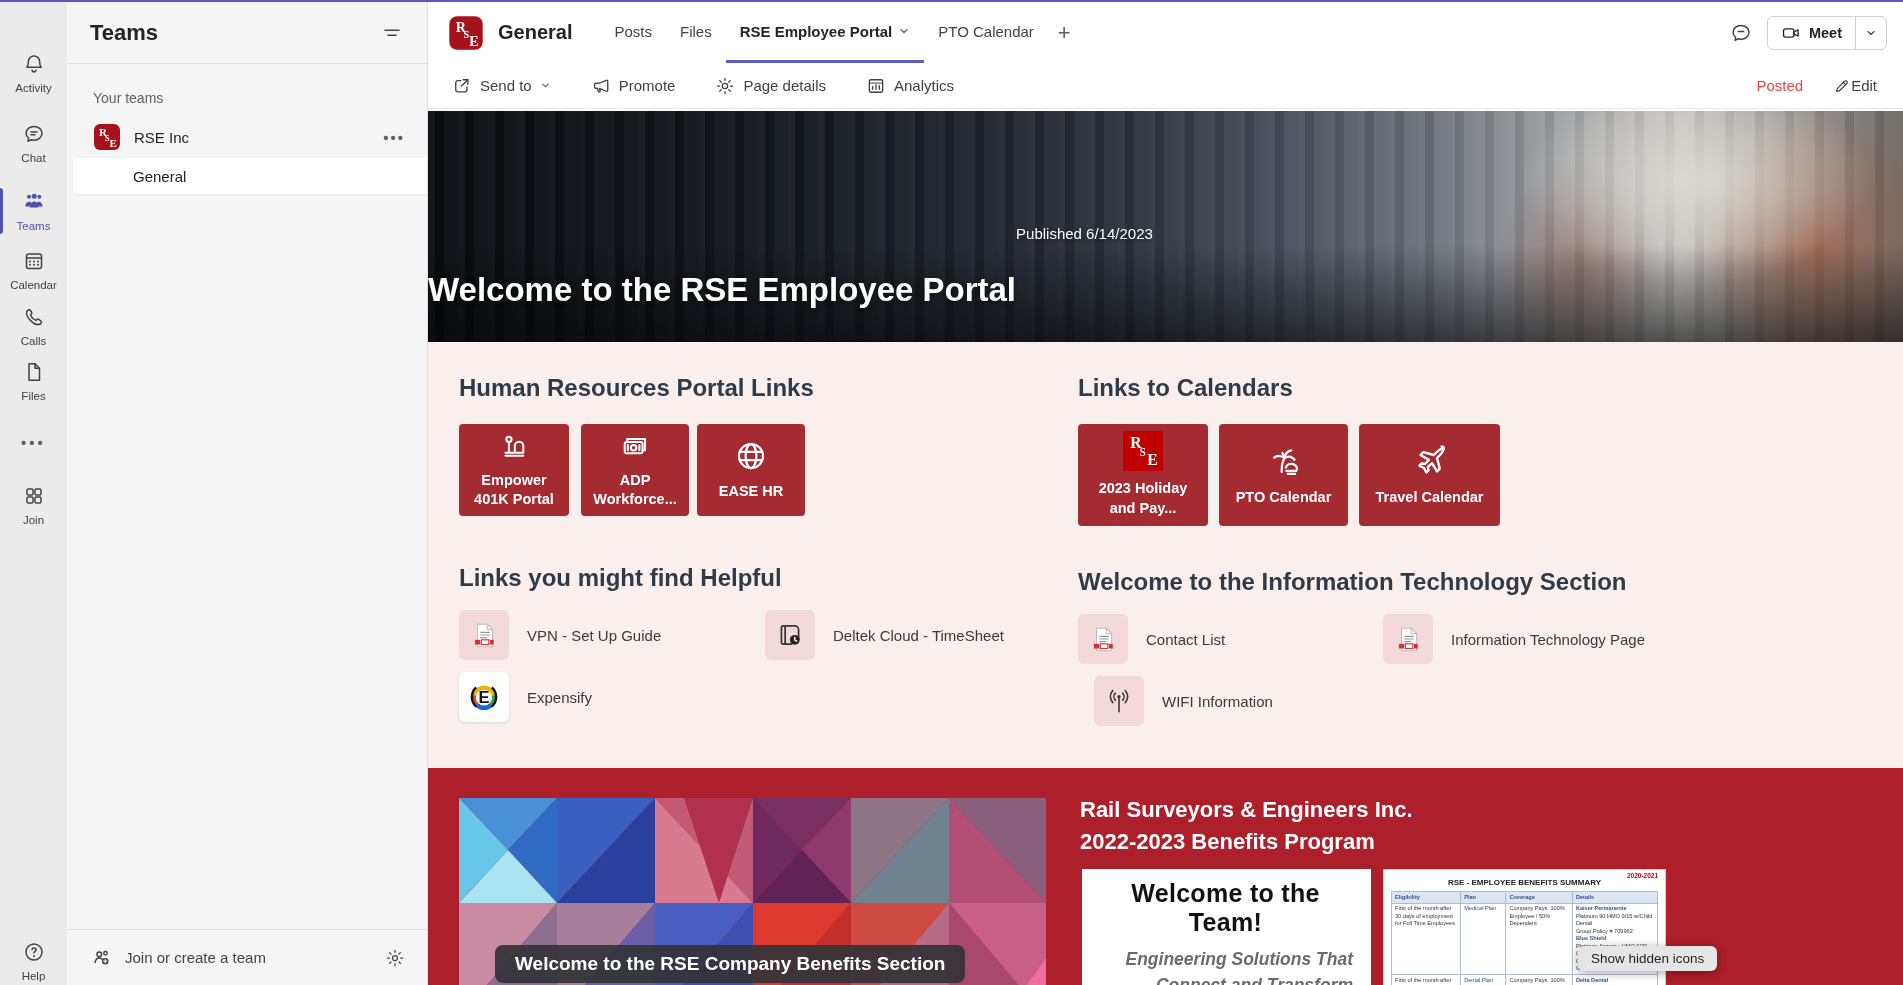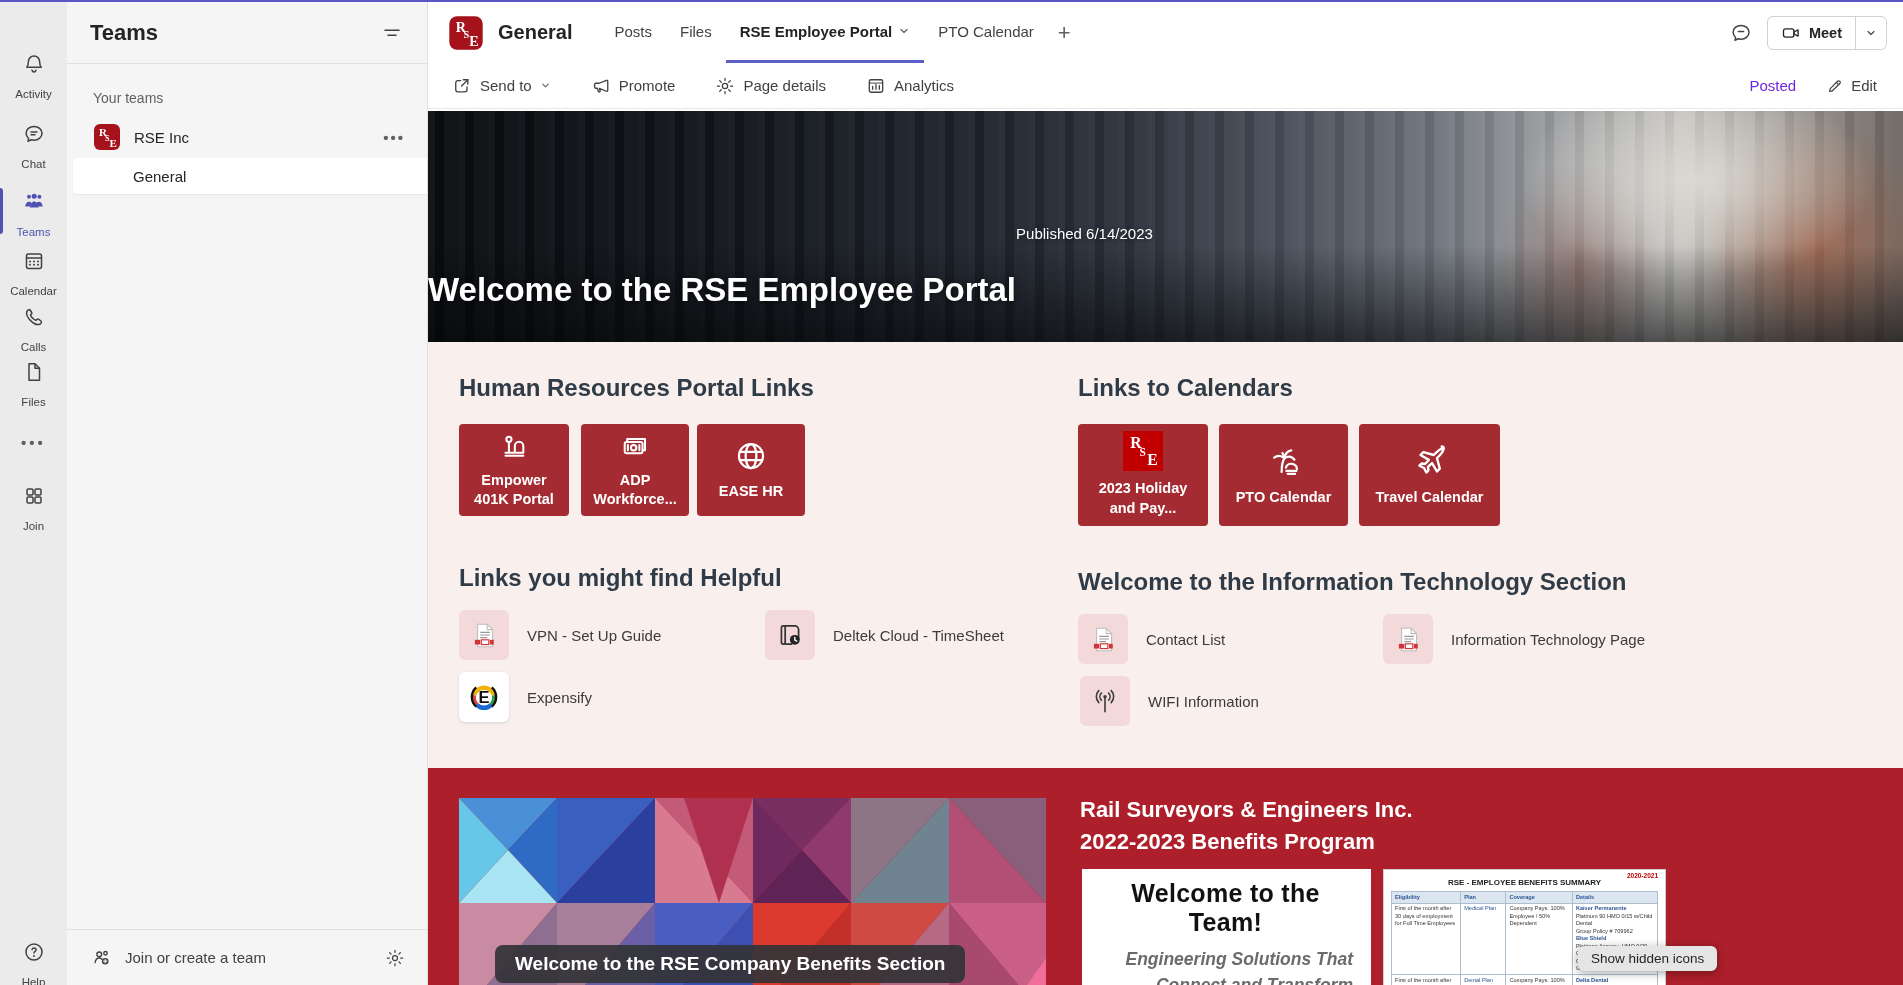--- a/index.html
+++ b/index.html
@@ -3,21 +3,21 @@
 <meta charset="utf-8">
 <style>
   * { margin:0; padding:0; box-sizing:border-box; }
   html,body { width:1903px; height:985px; overflow:hidden; }
   body { font-family:"Liberation Sans", sans-serif; background:#fff; }
   .screen { position:relative; width:1903px; height:985px; overflow:hidden; background:#fff; }
   .topline { position:absolute; top:0; left:0; width:100%; height:2px; background:#5b57c5; z-index:60; }
 
   
   .rail { position:absolute; top:2px; left:0; width:67px; height:983px; background:#ebebeb; z-index:40; }
-  .rail-item { position:absolute; left:0; width:67px; display:flex; flex-direction:column; align-items:center; gap:12px; color:#424242; font-size:11.5px; cursor:pointer; }
+  .rail-item { position:absolute; left:0; width:67px; display:flex; flex-direction:column; align-items:center; gap:6px; color:#424242; font-size:11.5px; cursor:pointer; }
   .rail-item svg { display:block; }
   .rail-item.active { color:#4f52b2; }
   .active-bar { position:absolute; left:0; top:-2px; width:3px; height:46px; background:#4f52b2; border-radius:0 3px 3px 0; }
   .ri-activity { top:50px; } .ri-chat { top:120px; } .ri-teams { top:188px; } .ri-calendar { top:247px; }
   .ri-calls { top:303px; } .ri-files { top:358px; } .ri-more { top:432px; } .ri-apps { top:482px; } .ri-help { top:1128px; top:938px; }
   .rail-dots { letter-spacing:3px; color:#616161; font-size:15px; font-weight:700; }
 
   
   .panel { position:absolute; top:2px; left:67px; width:361px; height:983px; background:#f5f5f5; border-right:1px solid #e0e0e0; z-index:30; }
   .panel-header { height:62px; display:flex; align-items:center; justify-content:space-between; padding:0 24px 0 23px; border-bottom:1px solid #e0e0e0; }
@@ -41,22 +41,22 @@
   .tab-plus { display:flex; align-items:center; padding:0 10px; font-size:22px; color:#616161; cursor:pointer; }
   .hdr-right { margin-left:auto; display:flex; align-items:center; gap:14px; }
   .icon-btn { cursor:pointer; display:flex; align-items:center; }
   .meet-split { display:flex; align-items:stretch; border:1px solid #d1d1d1; border-radius:6px; overflow:hidden; height:34px; background:#fff; }
   .meet-main { display:flex; align-items:center; gap:8px; padding:0 13px; font-size:14.5px; font-weight:700; color:#242424; cursor:pointer; border-right:1px solid #d1d1d1; }
   .meet-caret { display:flex; align-items:center; padding:0 9px; cursor:pointer; }
 
   .toolbar { height:46px; border-bottom:1px solid #e8e8e8; display:flex; align-items:center; padding:0 26px 0 24px; font-size:15px; color:#424242; }
   .tb-item { display:flex; align-items:center; gap:8px; margin-right:40px; cursor:pointer; }
   .tb-right { margin-left:auto; display:flex; align-items:center; gap:30px; }
-  .tb-posted { color:#6d28d9; }
-  .tb-edit { display:flex; align-items:center; gap:7px; cursor:pointer; }
+  .tb-posted { color:#ef4444; }
+  .tb-edit { display:flex; align-items:center; cursor:pointer; }
 
   .scroll { position:absolute; top:109px; left:0; width:1475px; height:874px; overflow:hidden; }
 
   
   .hero { position:relative; height:231px;
     background:
       radial-gradient(ellipse 260px 150px at 86% 30%, rgba(222,220,214,.9), rgba(222,220,214,0) 68%),
       radial-gradient(ellipse 170px 190px at 94% 60%, rgba(170,80,45,.55), rgba(170,80,45,0) 70%),
       radial-gradient(ellipse 120px 160px at 78% 70%, rgba(130,60,40,.35), rgba(130,60,40,0) 70%),
       repeating-linear-gradient(90deg, rgba(255,255,255,.045) 0 7px, rgba(0,0,0,.085) 7px 16px, rgba(255,255,255,.03) 16px 30px),
@@ -82,21 +82,21 @@
   .t-c2 { left:791px; top:82px; width:129px; height:102px; }
   .t-c3 { left:931px; top:82px; width:141px; height:102px; }
 
   .quick-link { position:absolute; display:flex; align-items:center; gap:18px; cursor:pointer; }
   .ql-tile { width:50px; height:50px; border-radius:6px; background:#f3d9da; display:flex; align-items:center; justify-content:center; flex:none; }
   .ql-tile.white { background:#fff; box-shadow:0 1px 3px rgba(0,0,0,.12); }
   .ql-label { font-size:15px; color:#3b3b3b; }
   .ql-vpn { left:31px; top:268px; } .ql-deltek { left:337px; top:268px; }
   .ql-expensify { left:31px; top:330px; }
   .ql-contact { left:650px; top:272px; } .ql-itpage { left:955px; top:272px; }
-  .ql-wifi { left:652px; top:334px; }
+  .ql-wifi { left:666px; top:334px; }
 
   
   .benefits { position:relative; height:220px; background:#ad1f2a; overflow:hidden; }
   .mosaic { position:absolute; left:31px; top:30px; width:587px; height:220px; }
   .mosaic-caption { position:absolute; left:36px; top:147px; background:rgba(52,52,56,.93); border-radius:8px; padding:8px 20px; color:#fff; font-size:19px; font-weight:700; white-space:nowrap; }
   .ben-heading { position:absolute; left:652px; top:26px; color:#fff; font-size:22px; font-weight:700; line-height:1.45; }
   .card-welcome { position:absolute; left:654px; top:101px; width:289px; height:130px; background:#fff; padding:10px 14px 0 12px; cursor:pointer; }
   .cw-title { font-size:25px; font-weight:800; color:#111; text-align:center; letter-spacing:.3px; }
   .cw-tagline { margin-top:9px; font-size:17.5px; font-style:italic; color:#6b6b6b; font-weight:600; text-align:right; line-height:1.5; padding-right:4px; }
   .card-summary { position:absolute; left:955px; top:101px; width:283px; height:119px; background:#fff; border:1px solid #cfcfcf; padding:4px 7px; overflow:hidden; cursor:pointer; }

